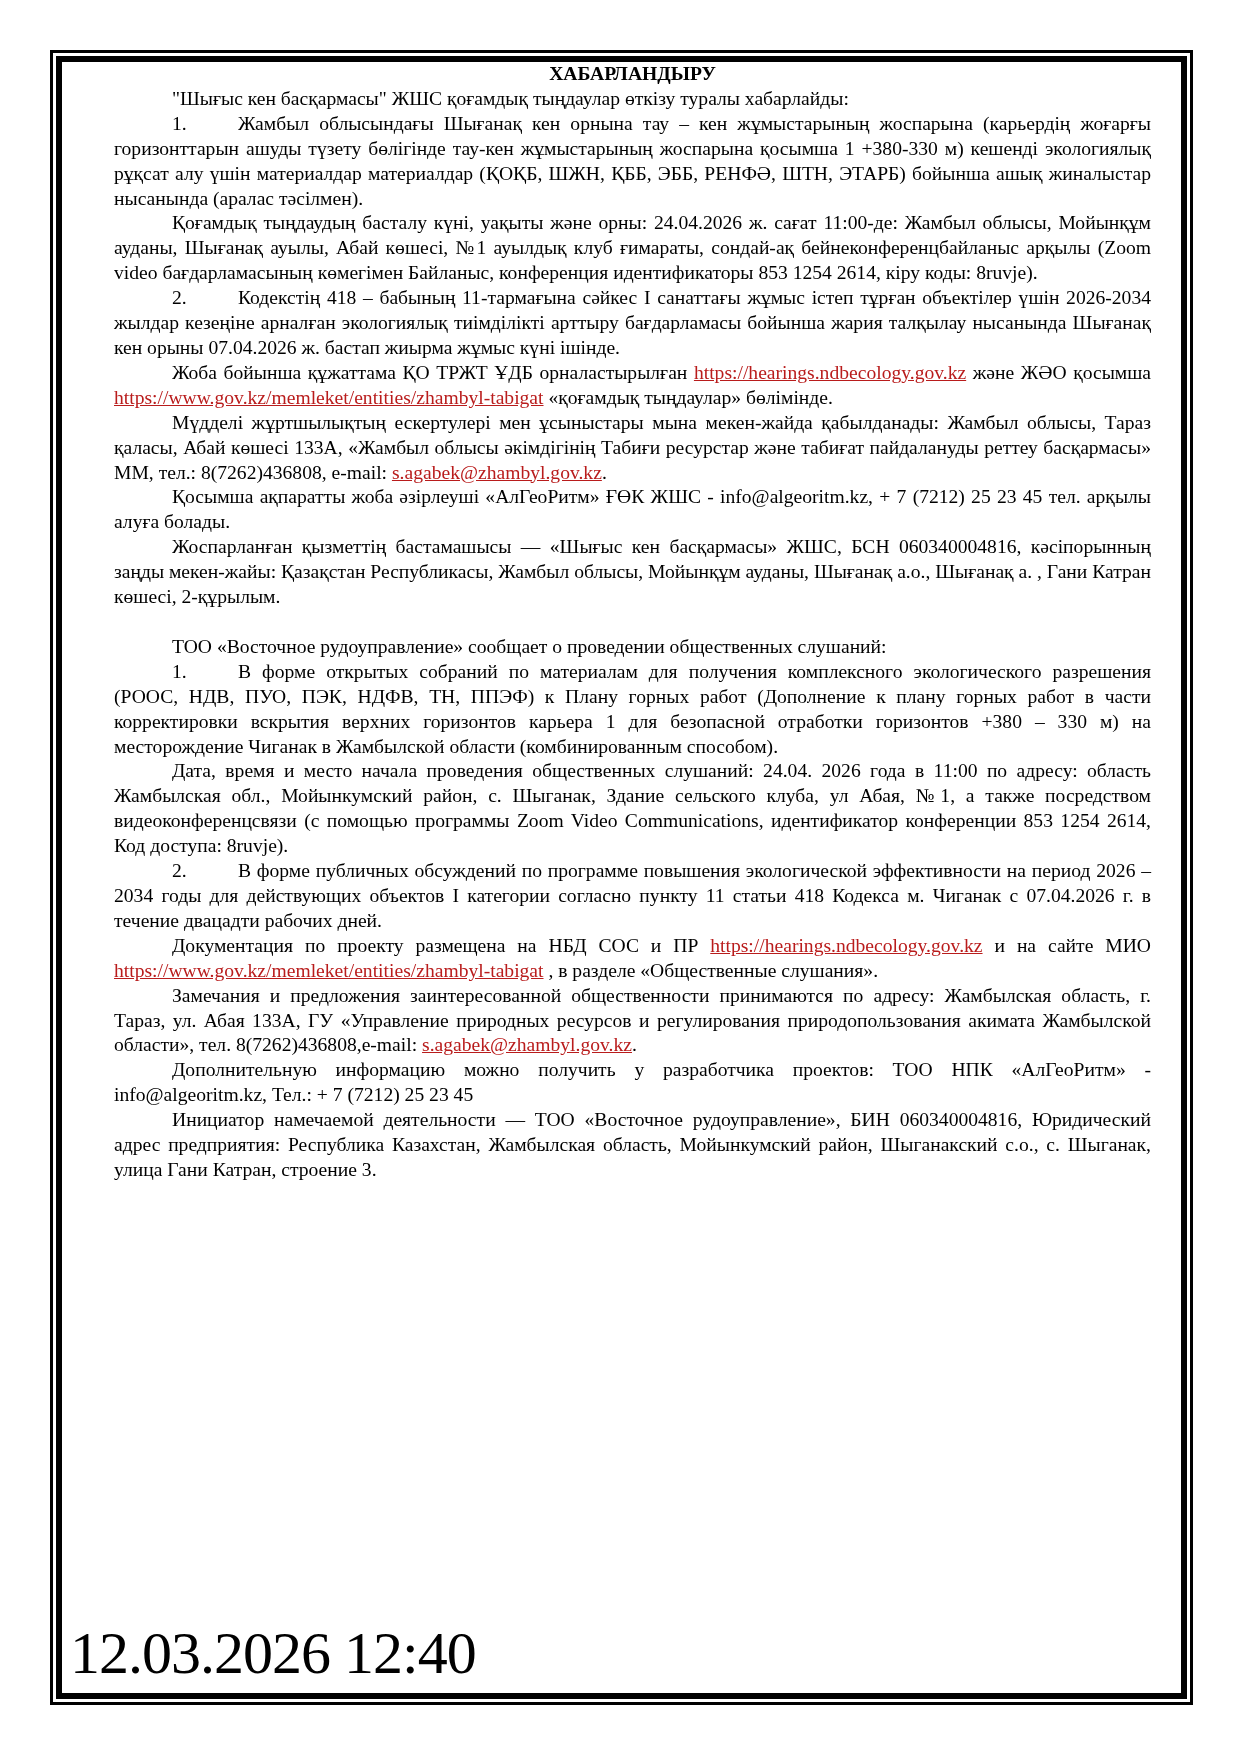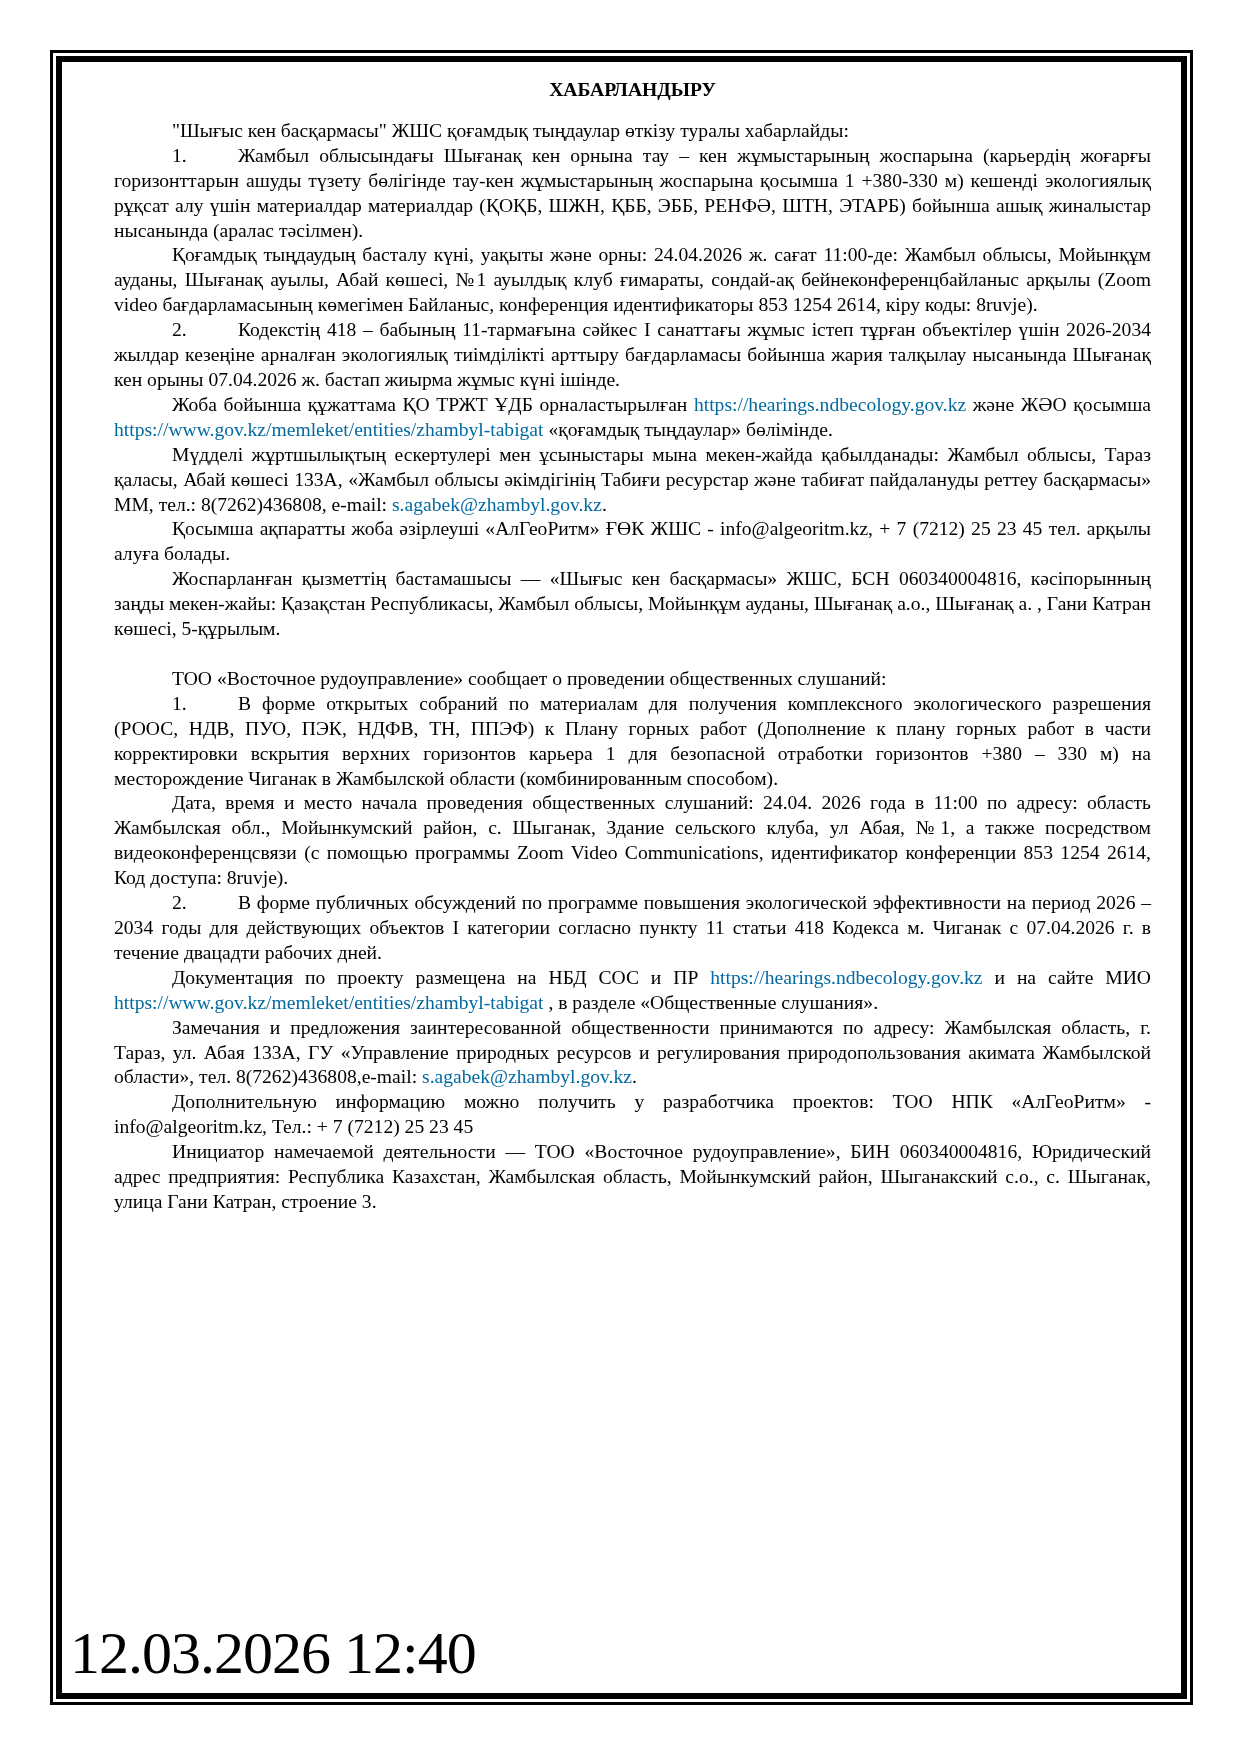--- a/index.html
+++ b/index.html
@@ -10,25 +10,25 @@
   }
   .frame-inner {
     position:absolute; left:56px; top:56px; width:1119px; height:1631px;
     border:6px solid #000; box-sizing:content-box;
   }
   .content {
     position:absolute; left:114px; top:62px; width:1037px;
     font-family:"Liberation Serif", "DejaVu Serif", serif;
     font-size:19.6px; line-height:24.9px; color:#000;
   }
-  .title { text-align:center; font-weight:bold; margin:16px; }
+  .title { text-align:center; font-weight:bold; margin:0; }
   .p { margin:0; text-align:justify; text-indent:58px; }
   .p.first-line { text-align:left; }
   .num { display:inline-block; width:66px; text-indent:0; }
-  a { color:#0369a1; }
+  a { color:#b91c1c; text-decoration:underline; }
   .gap { height:25px; }
   .stamp {
     position:absolute; left:70px; top:1622px;
     font-family:Liberation Serif, serif;
     font-size:60px; line-height:62px; color:#000; letter-spacing:-1px;
   }
 </style>
 </head>
 <body>
 
@@ -39,21 +39,21 @@
 
   <section>
     <p class="title">ХАБАРЛАНДЫРУ</p>
     <p class="p first-line">"Шығыс кен басқармасы" ЖШС қоғамдық тыңдаулар өткізу туралы хабарлайды:</p>
     <p class="p"><span class="num">1.</span><span>Жамбыл облысындағы Шығанақ кен орнына тау – кен жұмыстарының жоспарына (карьердің жоғарғы горизонттарын ашуды түзету бөлігінде тау-кен жұмыстарының жоспарына қосымша 1 +380-330 м) кешенді экологиялық рұқсат алу үшін материалдар материалдар (ҚОҚБ, ШЖН, ҚББ, ЭББ, РЕНФӘ, ШТН, ЭТАРБ) бойынша ашық жиналыстар нысанында (аралас тәсілмен).</span></p>
     <p class="p">Қоғамдық тыңдаудың басталу күні, уақыты және орны: 24.04.2026 ж. сағат 11:00-де: Жамбыл облысы, Мойынқұм ауданы, Шығанақ ауылы, Абай көшесі, №1 ауылдық клуб ғимараты, сондай-ақ бейнеконференцбайланыс арқылы (Zoom video бағдарламасының көмегімен Байланыс, конференция идентификаторы 853 1254 2614, кіру коды: 8ruvje).</p>
     <p class="p"><span class="num">2.</span><span>Кодекстің 418 – бабының 11-тармағына сәйкес I санаттағы жұмыс істеп тұрған объектілер үшін 2026-2034 жылдар кезеңіне арналған экологиялық тиімділікті арттыру бағдарламасы бойынша жария талқылау нысанында Шығанақ кен орыны 07.04.2026 ж. бастап жиырма жұмыс күні ішінде.</span></p>
     <p class="p"><span>Жоба бойынша құжаттама ҚО ТРЖТ ҰДБ орналастырылған</span> <a>https://hearings.ndbecology.gov.kz</a> <span>және ЖӘО қосымша</span> <a>https://www.gov.kz/memleket/entities/zhambyl-tabigat</a> <span>«қоғамдық тыңдаулар» бөлімінде.</span></p>
     <p class="p"><span>Мүдделі жұртшылықтың ескертулері мен ұсыныстары мына мекен-жайда қабылданады: Жамбыл облысы, Тараз қаласы, Абай көшесі 133А, «Жамбыл облысы әкімдігінің Табиғи ресурстар және табиғат пайдалануды реттеу басқармасы» ММ, тел.: 8(7262)436808, e-mail:</span> <a>s.agabek@zhambyl.gov.kz</a><span>.</span></p>
     <p class="p">Қосымша ақпаратты жоба әзірлеуші «АлГеоРитм» ҒӨК ЖШС - info@algeoritm.kz, + 7 (7212) 25 23 45 тел. арқылы алуға болады.</p>
-    <p class="p">Жоспарланған қызметтің бастамашысы — «Шығыс кен басқармасы» ЖШС, БСН 060340004816, кәсіпорынның заңды мекен-жайы: Қазақстан Республикасы, Жамбыл облысы, Мойынқұм ауданы, Шығанақ а.о., Шығанақ а. , Гани Катран көшесі, 5-құрылым.</p>
+    <p class="p">Жоспарланған қызметтің бастамашысы — «Шығыс кен басқармасы» ЖШС, БСН 060340004816, кәсіпорынның заңды мекен-жайы: Қазақстан Республикасы, Жамбыл облысы, Мойынқұм ауданы, Шығанақ а.о., Шығанақ а. , Гани Катран көшесі, 2-құрылым.</p>
   </section>
 
   <div class="gap"></div>
 
   <section>
     <p class="p first-line">ТОО «Восточное рудоуправление» сообщает о проведении общественных слушаний:</p>
     <p class="p"><span class="num">1.</span><span>В форме открытых собраний по материалам для получения комплексного экологического разрешения (РООС, НДВ, ПУО, ПЭК, НДФВ, ТН, ППЭФ) к Плану горных работ (Дополнение к плану горных работ в части корректировки вскрытия верхних горизонтов карьера 1 для безопасной отработки горизонтов +380 – 330 м) на месторождение Чиганак в Жамбылской области (комбинированным способом).</span></p>
     <p class="p">Дата, время и место начала проведения общественных слушаний: 24.04. 2026 года в 11:00 по адресу: область Жамбылская обл., Мойынкумский район, с. Шыганак, Здание сельского клуба, ул Абая, №1, а также посредством видеоконференцсвязи (с помощью программы Zoom Video Communications, идентификатор конференции  853 1254 2614, Код доступа: 8ruvje).</p>
     <p class="p"><span class="num">2.</span><span>В форме публичных обсуждений по программе повышения экологической эффективности на период 2026 – 2034 годы для действующих объектов I категории согласно пункту 11 статьи 418 Кодекса  м. Чиганак с 07.04.2026 г. в течение двацадти рабочих дней.</span></p>
     <p class="p"><span>Документация по проекту размещена на НБД СОС и ПР</span> <a>https://hearings.ndbecology.gov.kz</a> <span>и на сайте МИО</span> <a>https://www.gov.kz/memleket/entities/zhambyl-tabigat</a> <span>, в разделе «Общественные слушания».</span></p>

